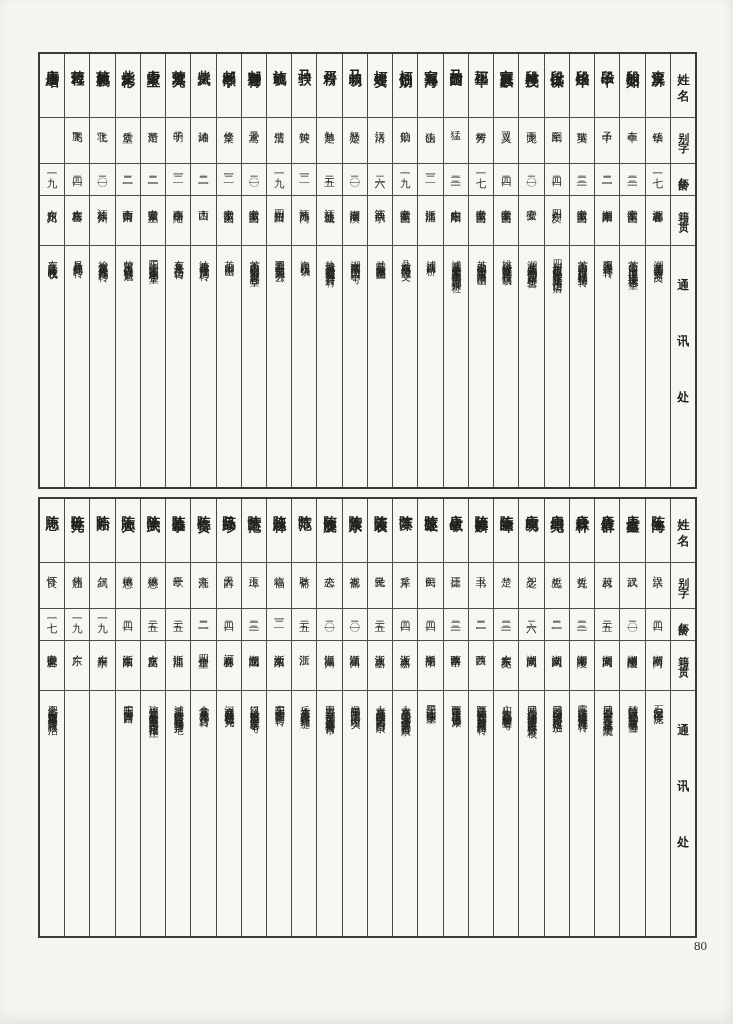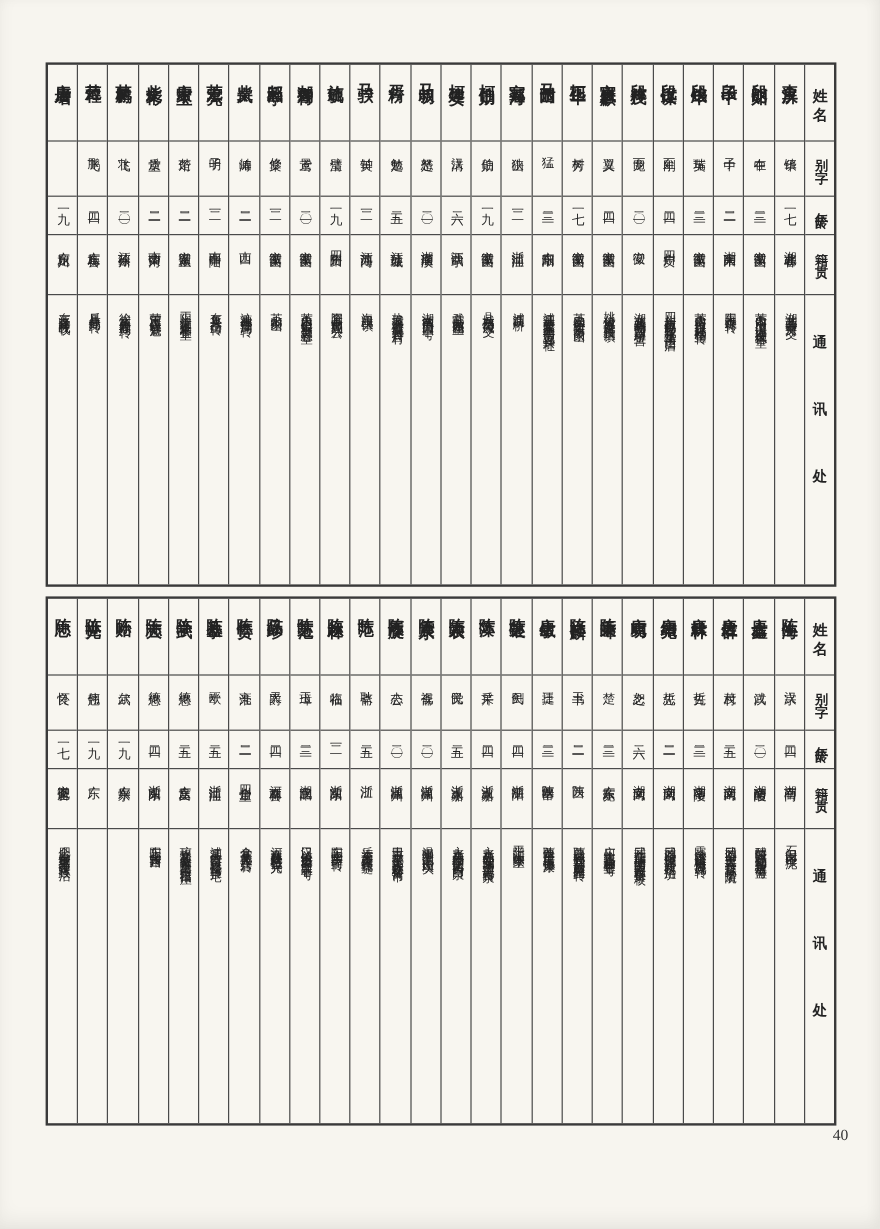--- a/index.html
+++ b/index.html
@@ -492,14 +492,14 @@
 
   <div class="col">
     <div class="cell name">陈忠</div>
     <div class="cell courtesy">怀良</div>
     <div class="cell age">一七</div>
     <div class="cell native">安徽合肥</div>
     <div class="cell address">合肥南乡烟墩集马秦森转（政治）</div>
   </div>
 </div>
 
-  <div class="page-num">40</div>
+  <div class="page-num">80</div>
 </div>
 
 </body></html>

